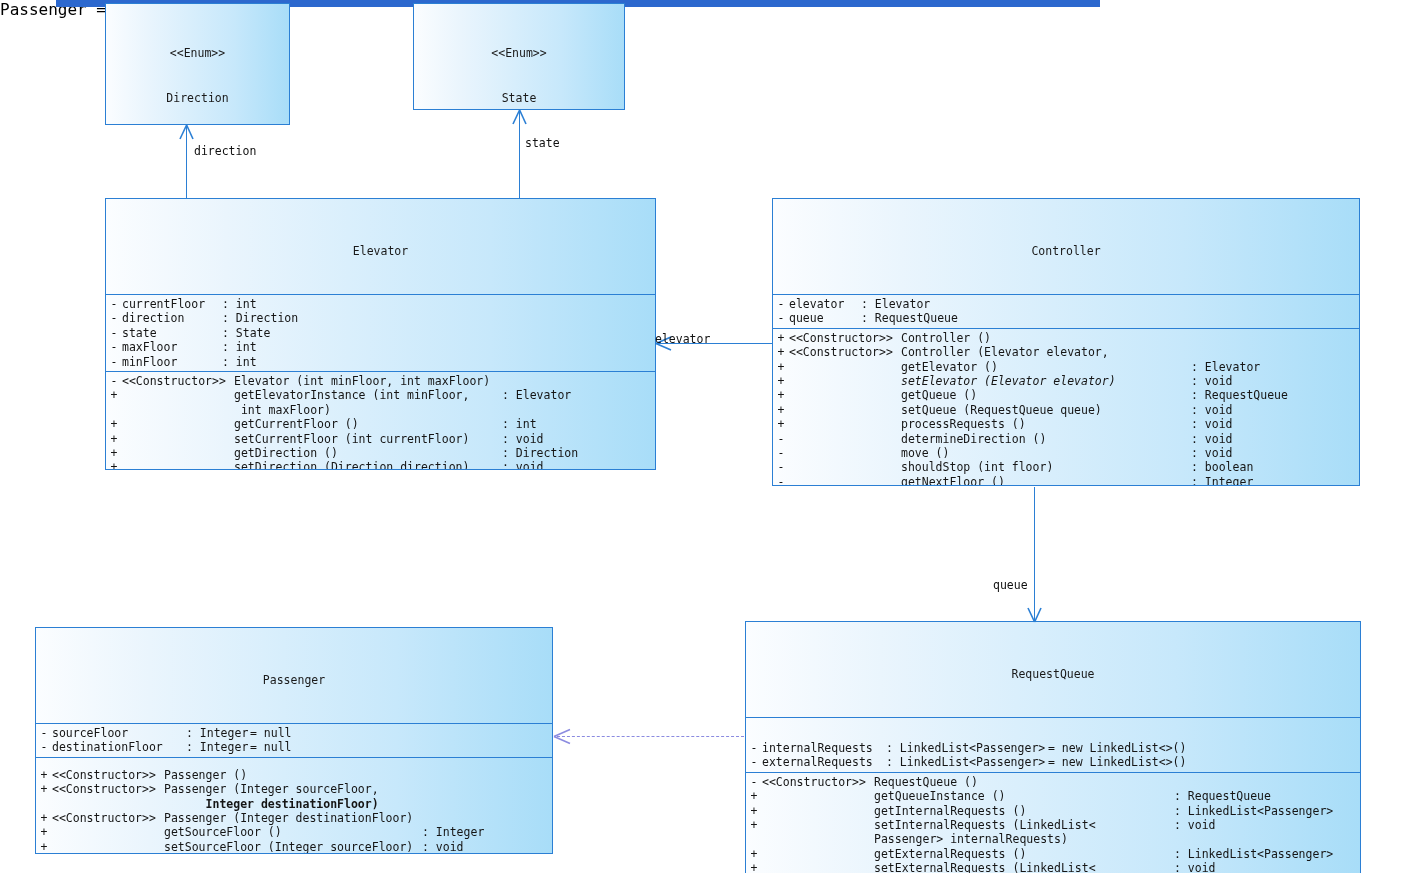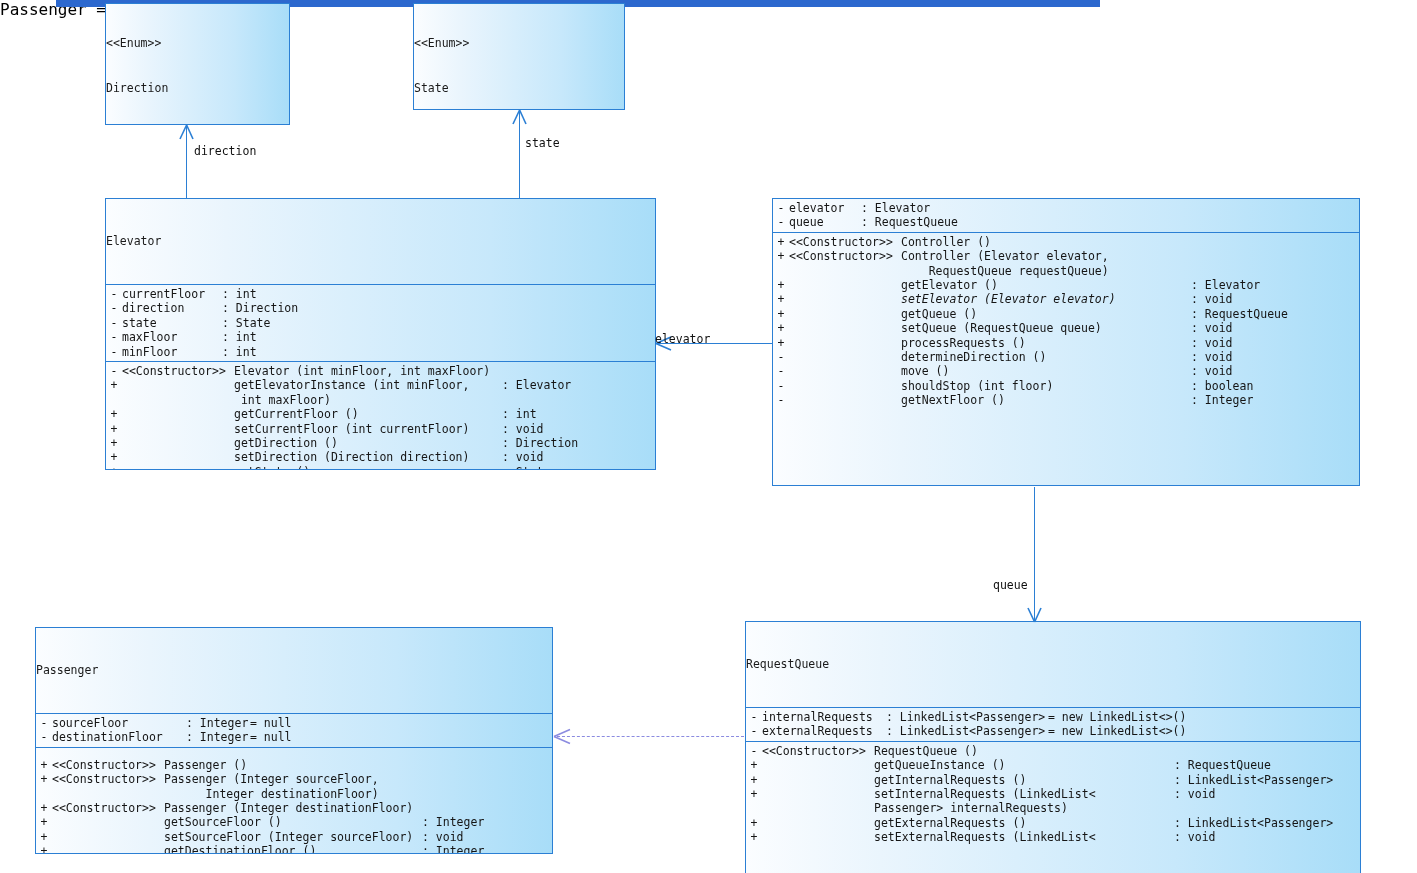--- a/index.html
+++ b/index.html
@@ -30,26 +30,26 @@
   
   .umlbox {
     position: absolute;
     box-sizing: border-box;
     border: 1px solid #2b7fd4;
     background: linear-gradient(to right, #fbfdff 0%, #eaf5fd 22%, #c7e8fb 70%, #a8ddf8 100%);
     overflow: hidden;
   }
   .uml-head {
     box-sizing: border-box;
-    text-align: left;
+    text-align: center;
     border-bottom: 1px solid #2b7fd4;
     color: #1a1a1a;
     font-size: 11.5px;
     line-height: 15px;
-    padding: 2px 0 3px 0;
+    padding: 12px 0 3px 0;
     white-space: pre;
   }
   .uml-head .stereo { display: block; }
   .uml-head .cname { display: block; }
   .uml-sec {
     box-sizing: border-box;
     border-bottom: 1px solid #2b7fd4;
     padding: 2px 0 2px 0;
   }
   .uml-sec.last { border-bottom: none; }
@@ -156,28 +156,30 @@
         <div class="row"><span class="vis">+</span><span class="stereocol" style="flex: 0 0 112px;"></span><span class="sig" style="flex: 0 0 268px;">getCurrentFloor ()</span><span class="typ">: int</span></div>
         <div class="row"><span class="vis">+</span><span class="stereocol" style="flex: 0 0 112px;"></span><span class="sig" style="flex: 0 0 268px;">setCurrentFloor (int currentFloor)</span><span class="typ">: void</span></div>
         <div class="row"><span class="vis">+</span><span class="stereocol" style="flex: 0 0 112px;"></span><span class="sig" style="flex: 0 0 268px;">getDirection ()</span><span class="typ">: Direction</span></div>
         <div class="row"><span class="vis">+</span><span class="stereocol" style="flex: 0 0 112px;"></span><span class="sig" style="flex: 0 0 268px;">setDirection (Direction direction)</span><span class="typ">: void</span></div>
         <div class="row"><span class="vis">+</span><span class="stereocol" style="flex: 0 0 112px;"></span><span class="sig" style="flex: 0 0 268px;">getState ()</span><span class="typ">: State</span></div>
       </div>
   </div>
 
   
   <div class="umlbox" style="left:772px; top:198px; width:588px; height:288px;">
+    <div class="uml-head" style="line-height:16px;">
+      <span class="cname">Controller</span>
+    </div>
     <div class="uml-sec" id="attrs-controller">
         <div class="row"><span class="vis">-</span><span class="sig" style="flex: 0 0 72px;">elevator</span><span class="sig">: Elevator</span></div>
         <div class="row"><span class="vis">-</span><span class="sig" style="flex: 0 0 72px;">queue</span><span class="sig">: RequestQueue</span></div>
       </div>
     <div class="uml-sec last" id="ops-controller">
         <div class="row"><span class="vis">+</span><span class="stereocol" style="flex: 0 0 112px;">&lt;&lt;Constructor&gt;&gt;</span><span class="sig" style="flex: 0 0 290px;">Controller ()</span><span class="typ"></span></div>
         <div class="row"><span class="vis">+</span><span class="stereocol" style="flex: 0 0 112px;">&lt;&lt;Constructor&gt;&gt;</span><span class="sig" style="flex: 0 0 290px;">Controller (Elevator elevator,</span><span class="typ"></span></div>
-        <div class="row cont"><span class="vis"> </span><span class="stereocol" style="flex: 0 0 112px;"></span><span class="sig" style="flex: 0 0 290px;">    RequestQueue requestQueue)</span><span class="typ"></span></div>
         <div class="row"><span class="vis">+</span><span class="stereocol" style="flex: 0 0 112px;"></span><span class="sig" style="flex: 0 0 290px;">getElevator ()</span><span class="typ">: Elevator</span></div>
         <div class="row"><span class="vis">+</span><span class="stereocol" style="flex: 0 0 112px;"></span><span class="sig" style="flex: 0 0 290px; font-style: italic;">setElevator (Elevator elevator)</span><span class="typ">: void</span></div>
         <div class="row"><span class="vis">+</span><span class="stereocol" style="flex: 0 0 112px;"></span><span class="sig" style="flex: 0 0 290px;">getQueue ()</span><span class="typ">: RequestQueue</span></div>
         <div class="row"><span class="vis">+</span><span class="stereocol" style="flex: 0 0 112px;"></span><span class="sig" style="flex: 0 0 290px;">setQueue (RequestQueue queue)</span><span class="typ">: void</span></div>
         <div class="row"><span class="vis">+</span><span class="stereocol" style="flex: 0 0 112px;"></span><span class="sig" style="flex: 0 0 290px;">processRequests ()</span><span class="typ">: void</span></div>
         <div class="row"><span class="vis">-</span><span class="stereocol" style="flex: 0 0 112px;"></span><span class="sig" style="flex: 0 0 290px;">determineDirection ()</span><span class="typ">: void</span></div>
         <div class="row"><span class="vis">-</span><span class="stereocol" style="flex: 0 0 112px;"></span><span class="sig" style="flex: 0 0 290px;">move ()</span><span class="typ">: void</span></div>
         <div class="row"><span class="vis">-</span><span class="stereocol" style="flex: 0 0 112px;"></span><span class="sig" style="flex: 0 0 290px;">shouldStop (int floor)</span><span class="typ">: boolean</span></div>
         <div class="row"><span class="vis">-</span><span class="stereocol" style="flex: 0 0 112px;"></span><span class="sig" style="flex: 0 0 290px;">getNextFloor ()</span><span class="typ">: Integer</span></div>
       </div>
@@ -188,36 +190,36 @@
     <div class="uml-head" style="line-height:16px;">
       <span class="cname">Passenger</span>
     </div>
     <div class="uml-sec" id="attrs-passenger">
         <div class="row"><span class="vis">-</span><span class="sig" style="flex: 0 0 134px;">sourceFloor</span><span class="sig" style="flex: 0 0 64px;">: Integer</span><span class="typ">= null</span></div>
         <div class="row"><span class="vis">-</span><span class="sig" style="flex: 0 0 134px;">destinationFloor</span><span class="sig" style="flex: 0 0 64px;">: Integer</span><span class="typ">= null</span></div>
       </div>
     <div class="uml-sec last" id="ops-passenger">
         <div class="row"><span class="vis">+</span><span class="stereocol" style="flex: 0 0 112px;">&lt;&lt;Constructor&gt;&gt;</span><span class="sig" style="flex: 0 0 258px; margin-top: 8px;">Passenger ()</span><span class="typ"></span></div>
         <div class="row"><span class="vis">+</span><span class="stereocol" style="flex: 0 0 112px;">&lt;&lt;Constructor&gt;&gt;</span><span class="sig" style="flex: 0 0 258px;">Passenger (Integer sourceFloor,</span><span class="typ"></span></div>
-        <div class="row cont"><span class="vis"> </span><span class="stereocol" style="flex: 0 0 112px;"></span><span class="sig" style="flex: 0 0 258px;">      Integer destinationFloor)</span><span class="typ"></span></div>
+        <div class="row cont"><span class="vis"> </span><span class="stereocol" style="flex: 0 0 112px;"></span><span class="sig" style="flex: 0 0 258px; font-weight: bold;">      Integer destinationFloor)</span><span class="typ"></span></div>
         <div class="row"><span class="vis">+</span><span class="stereocol" style="flex: 0 0 112px;">&lt;&lt;Constructor&gt;&gt;</span><span class="sig" style="flex: 0 0 258px;">Passenger (Integer destinationFloor)</span><span class="typ"></span></div>
         <div class="row"><span class="vis">+</span><span class="stereocol" style="flex: 0 0 112px;"></span><span class="sig" style="flex: 0 0 258px;">getSourceFloor ()</span><span class="typ">: Integer</span></div>
         <div class="row"><span class="vis">+</span><span class="stereocol" style="flex: 0 0 112px;"></span><span class="sig" style="flex: 0 0 258px;">setSourceFloor (Integer sourceFloor)</span><span class="typ">: void</span></div>
         <div class="row"><span class="vis">+</span><span class="stereocol" style="flex: 0 0 112px;"></span><span class="sig" style="flex: 0 0 258px;">getDestinationFloor ()</span><span class="typ">: Integer</span></div>
         <div class="row"><span class="vis">+</span><span class="stereocol" style="flex: 0 0 112px;"></span><span class="sig" style="flex: 0 0 258px;">setDestinationFloor (</span><span class="typ">: void</span></div>
       </div>
   </div>
 
   
   <div class="umlbox" style="left:745px; top:621px; width:616px; height:297px;">
     <div class="uml-head" style="line-height:16px;">
       <span class="cname">RequestQueue</span>
     </div>
     <div class="uml-sec" id="attrs-requestqueue">
-        <div class="row"><span class="vis">-</span><span class="sig" style="flex: 0 0 124px;">internalRequests</span><span class="sig" style="flex: 0 0 162px;">: LinkedList&lt;Passenger&gt;</span><span class="typ">= new LinkedList&lt;&gt;()</span></div>
+        <div class="row"><span class="vis">-</span><span class="sig" style="flex: 0 0 124px; margin-top: 21px;">internalRequests</span><span class="sig" style="flex: 0 0 162px;">: LinkedList&lt;Passenger&gt;</span><span class="typ">= new LinkedList&lt;&gt;()</span></div>
         <div class="row"><span class="vis">-</span><span class="sig" style="flex: 0 0 124px;">externalRequests</span><span class="sig" style="flex: 0 0 162px;">: LinkedList&lt;Passenger&gt;</span><span class="typ">= new LinkedList&lt;&gt;()</span></div>
       </div>
     <div class="uml-sec last" id="ops-requestqueue">
         <div class="row"><span class="vis">-</span><span class="stereocol" style="flex: 0 0 112px;">&lt;&lt;Constructor&gt;&gt;</span><span class="sig" style="flex: 0 0 300px;">RequestQueue ()</span><span class="typ"></span></div>
         <div class="row"><span class="vis">+</span><span class="stereocol" style="flex: 0 0 112px;"></span><span class="sig" style="flex: 0 0 300px;">getQueueInstance ()</span><span class="typ">: RequestQueue</span></div>
         <div class="row"><span class="vis">+</span><span class="stereocol" style="flex: 0 0 112px;"></span><span class="sig" style="flex: 0 0 300px;">getInternalRequests ()</span><span class="typ">: LinkedList&lt;Passenger&gt;</span></div>
         <div class="row"><span class="vis">+</span><span class="stereocol" style="flex: 0 0 112px;"></span><span class="sig" style="flex: 0 0 300px;">setInternalRequests (LinkedList&lt;</span><span class="typ">: void</span></div>
         <div class="row cont"><span class="vis"> </span><span class="stereocol" style="flex: 0 0 112px;"></span><span class="sig" style="flex: 0 0 300px;">Passenger&gt; internalRequests)</span><span class="typ"></span></div>
         <div class="row"><span class="vis">+</span><span class="stereocol" style="flex: 0 0 112px;"></span><span class="sig" style="flex: 0 0 300px;">getExternalRequests ()</span><span class="typ">: LinkedList&lt;Passenger&gt;</span></div>
         <div class="row"><span class="vis">+</span><span class="stereocol" style="flex: 0 0 112px;"></span><span class="sig" style="flex: 0 0 300px;">setExternalRequests (LinkedList&lt;</span><span class="typ">: void</span></div>

